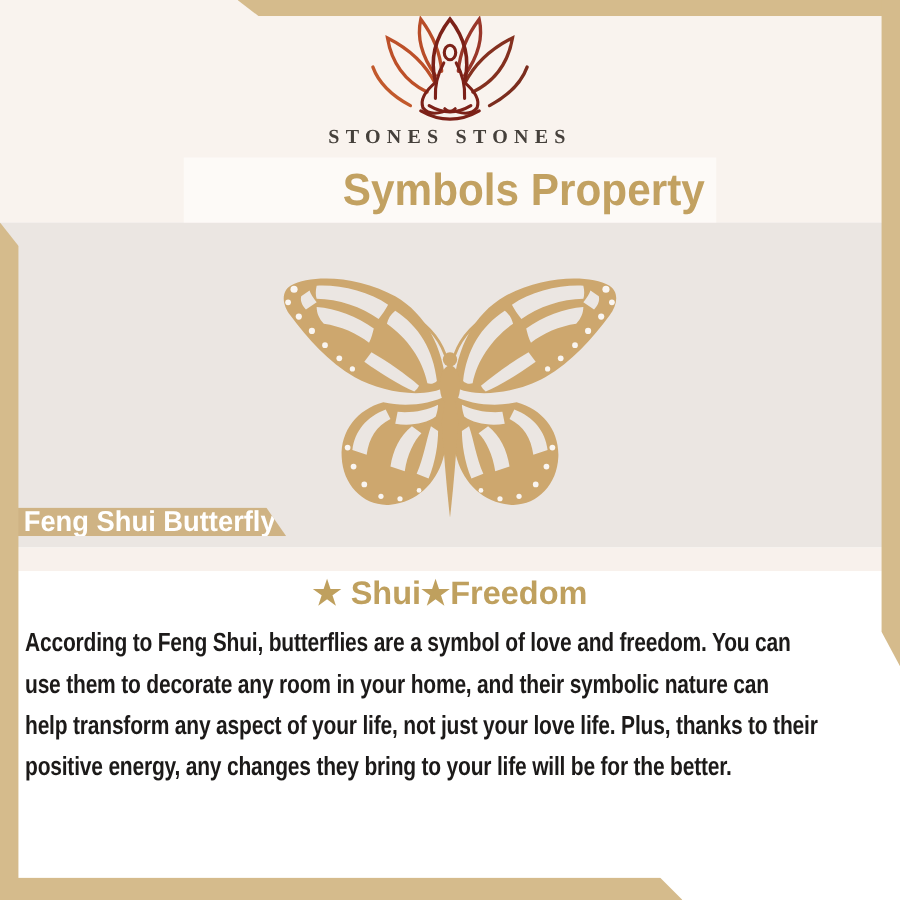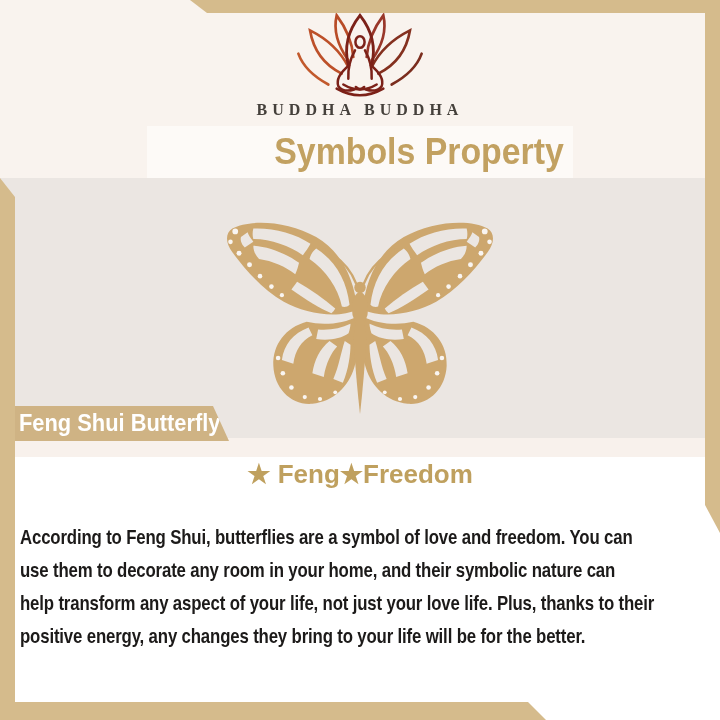--- a/index.html
+++ b/index.html
@@ -36,34 +36,34 @@
     background:#fdfaf7;display:flex;align-items:center;justify-content:flex-end;
   }
   .banner-title{
     font-size:36px;font-weight:700;color:#c2a161;letter-spacing:0;
     transform:scaleX(0.94);white-space:nowrap;
   }
   
   .butterfly{position:absolute;left:215px;top:219px;width:290px;height:200px;z-index:10;}
   
   .label-flag{
-    position:absolute;left:0;top:406px;width:229px;height:35px;z-index:30;
+    position:absolute;left:0;top:406px;width:229px;height:23px;z-index:30;
     background:#cfb384;display:flex;align-items:center;
     clip-path:polygon(0 0,calc(100% - 16px) 0,100% 100%,0 100%);
   }
   .label-flag span{
     padding-left:20px;color:#ffffff;font-weight:700;font-size:23px;
     transform:scaleX(0.95);transform-origin:0 50%;white-space:nowrap;
   }
   
   .tagline{
     position:absolute;left:0;top:459px;width:720px;text-align:center;z-index:20;
     font-size:26px;font-weight:700;color:#bfa05e;white-space:nowrap;
   }
-  .paragraph{position:absolute;left:20px;top:498px;width:695px;z-index:20;margin-top:22px;}
+  .paragraph{position:absolute;left:20px;top:498px;width:695px;z-index:20;}
   .para-line{
     font-size:21px;font-weight:700;line-height:33px;color:#1c1a19;
     letter-spacing:-0.2px;white-space:nowrap;
     transform:scaleX(0.80);transform-origin:0 50%;
   }
 </style>
 </head>
 <body>
 
 <div class="canvas">
@@ -92,21 +92,21 @@
         <path d="M106,58 Q115,74 114,92"></path>
         <path d="M87,76 Q70,90 74,101 Q80,109 93,105"></path>
         <path d="M113,76 Q130,90 126,101 Q120,109 107,105"></path>
         <path d="M72,104 Q100,120 128,104"></path>
         <path d="M80,99 Q100,111 120,99"></path>
         <path d="M95,102 Q100,107 105,102"></path>
       </g>
     </g>
   </svg>
 
-  <div class="brand">BUDDHA BUDDHA</div>
+  <div class="brand">STONES STONES</div>
 
   <div class="banner">
     <div class="banner-title">Symbols Property</div>
   </div>
 
   <svg class="butterfly" viewBox="0 0 300 210">
     <defs>
       <g id="wingR">
 
         <path fill="#cda76e" d="M153,95 C156,62 170,34 196,19 C226,2 266,0 284,10 C292,15 291,26 284,35 C270,54 252,74 230,87 C207,100 172,105 153,95 Z"></path>
@@ -160,21 +160,21 @@
     <g fill="#cda76e">
       <circle cx="112" cy="32" r="1.6"></circle>
         <circle cx="188" cy="32" r="1.6"></circle>
     </g>
   </svg>
 
   <div class="label-flag">
     <span>Feng Shui Butterfly</span>
   </div>
 
-  <div class="tagline">★ Feng★Freedom</div>
+  <div class="tagline">★ Shui★Freedom</div>
 
   <div class="paragraph">
     <div class="para-line">According to Feng Shui, butterflies are a symbol of love and freedom. You can</div>
     <div class="para-line">use them to decorate any room in your home, and their symbolic nature can</div>
     <div class="para-line">help transform any aspect of your life, not just your love life. Plus, thanks to their</div>
     <div class="para-line">positive energy, any changes they bring to your life will be for the better.</div>
   </div>
 
   <div class="strip strip-top"></div>
   <div class="strip strip-right"></div>

